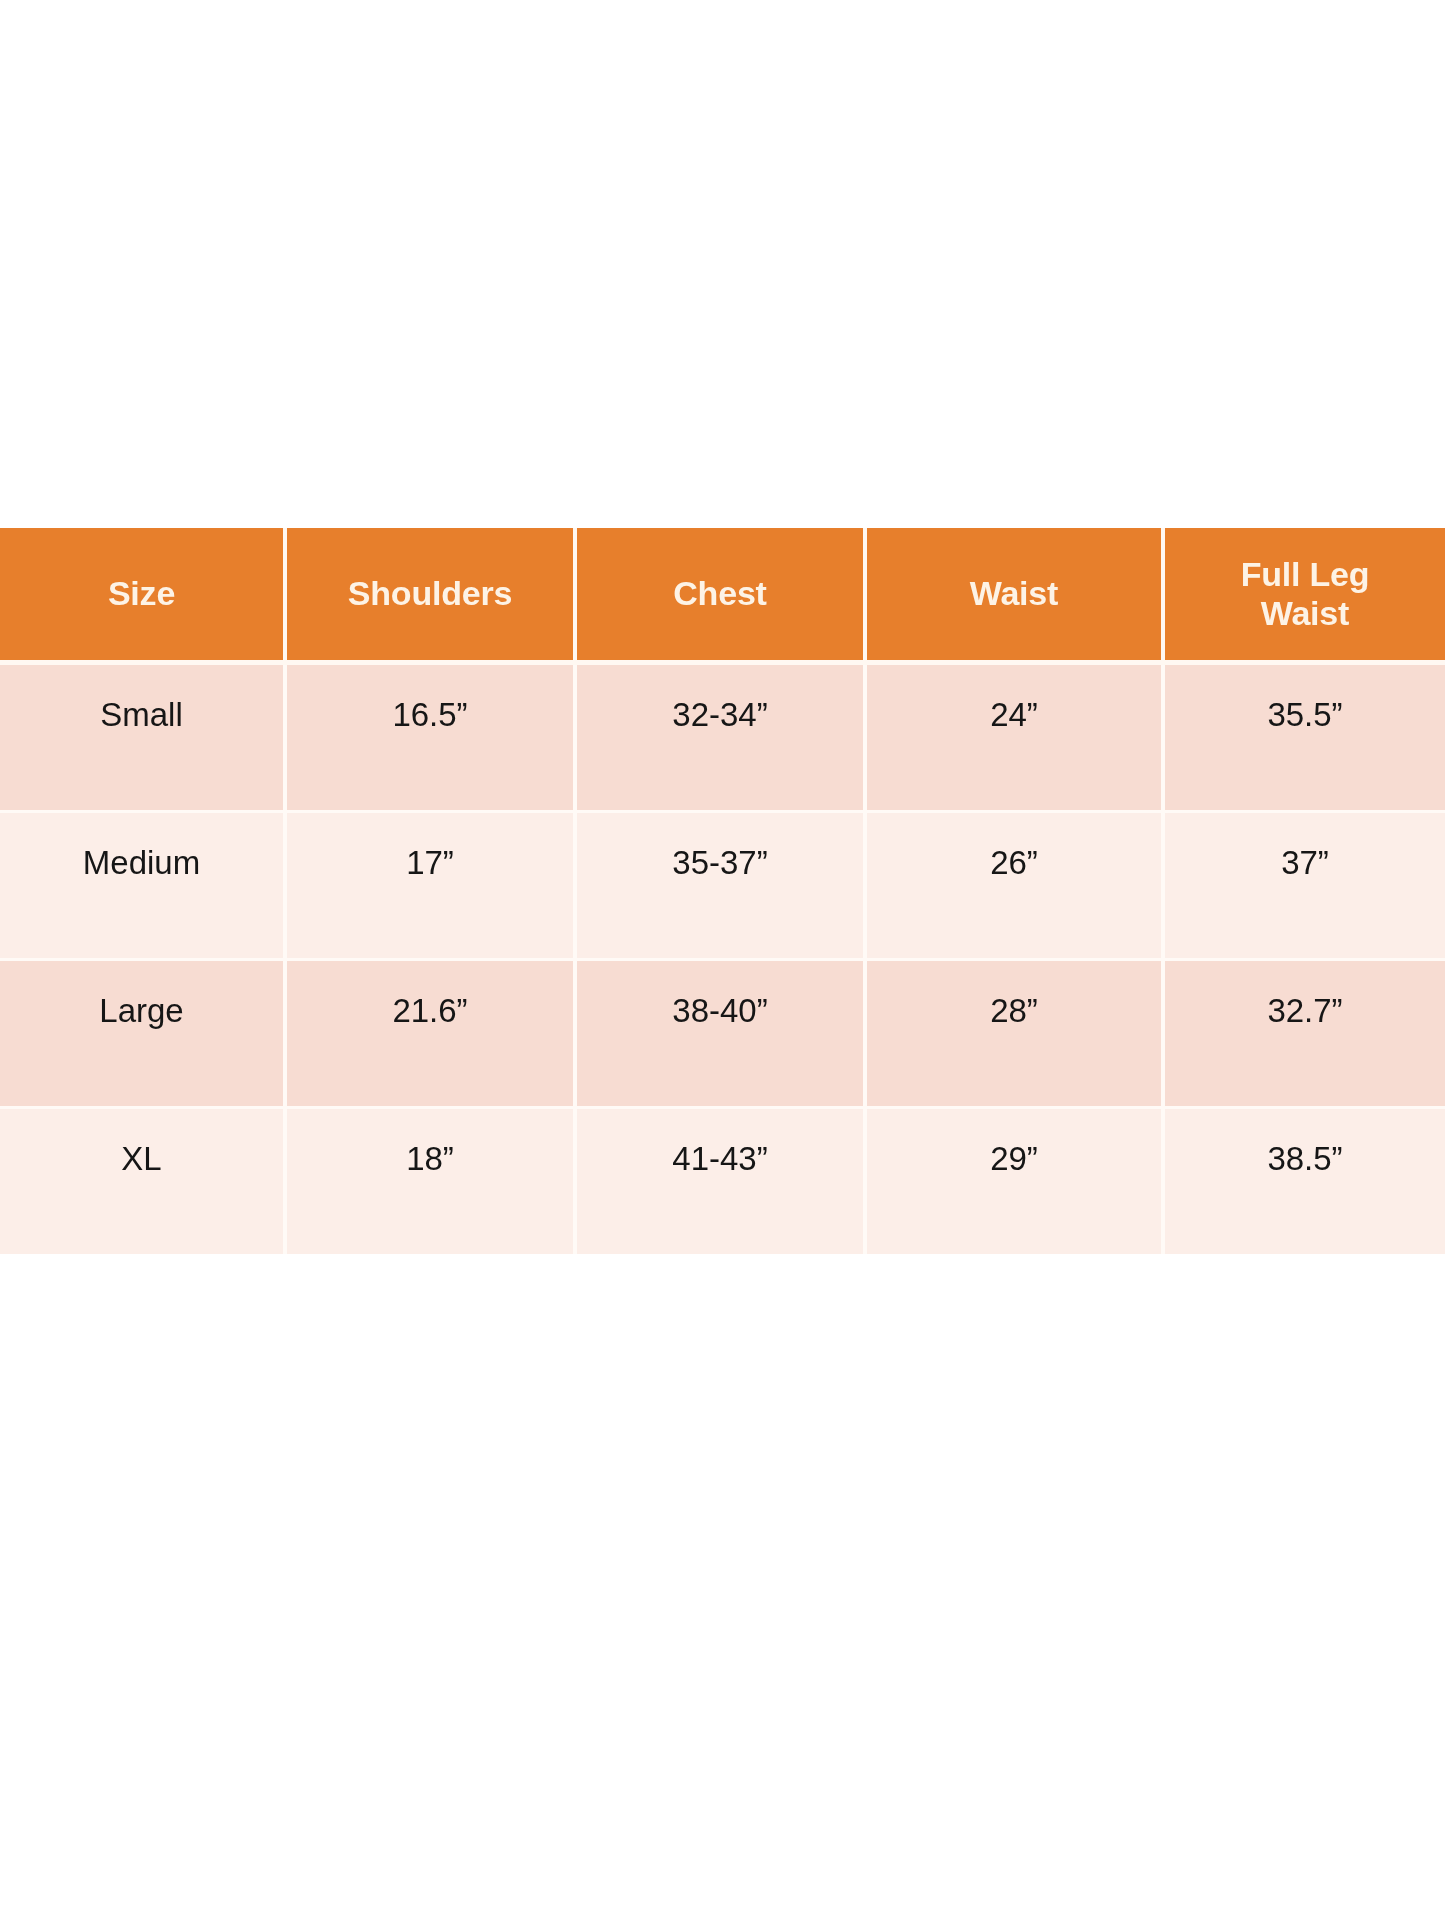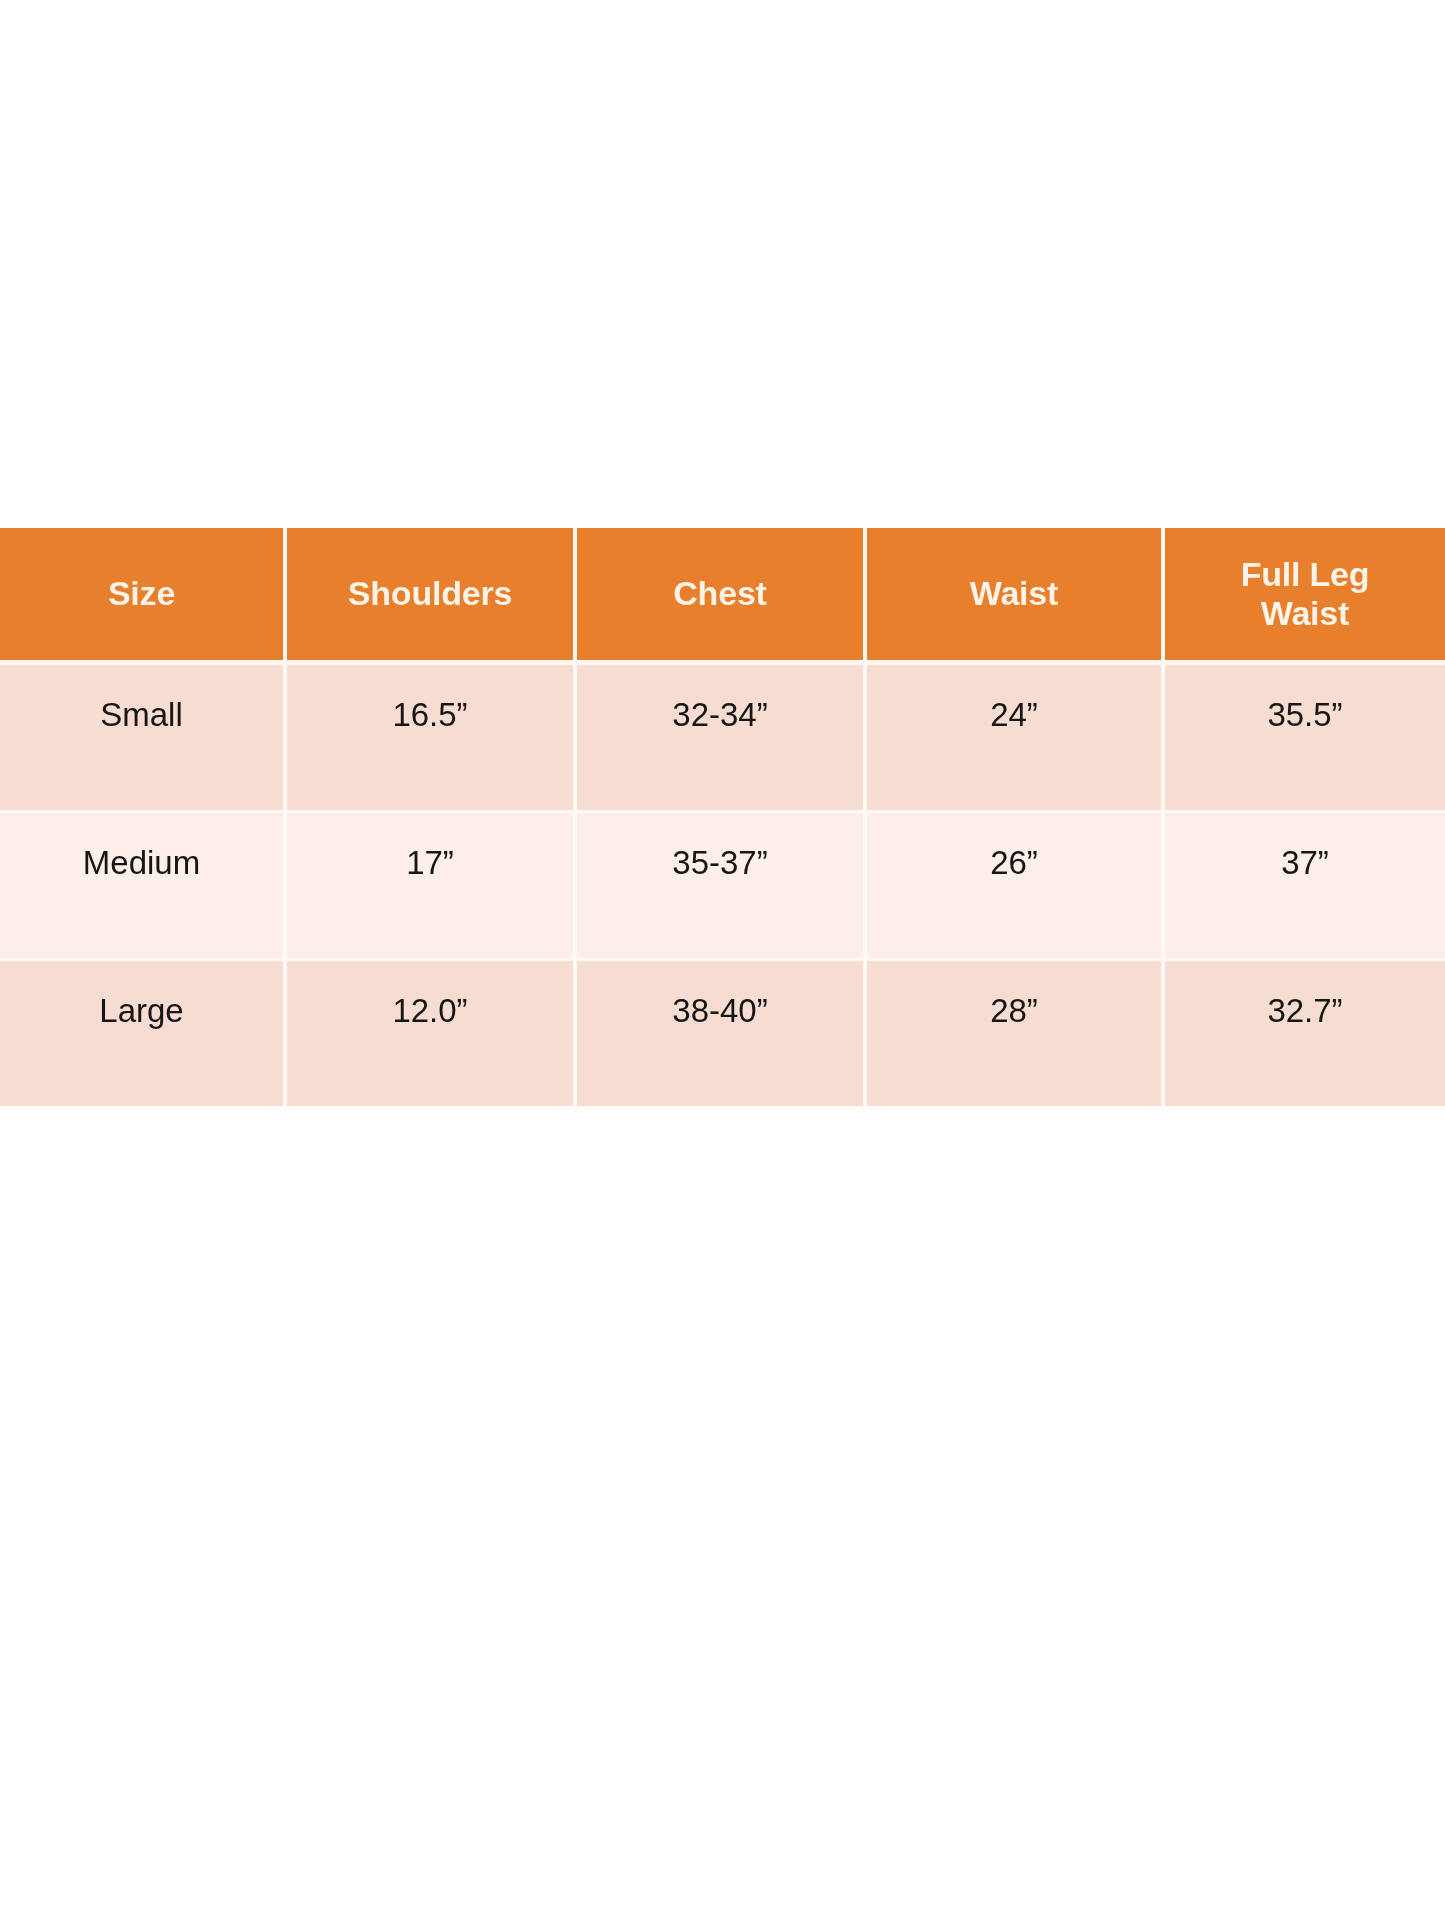--- a/index.html
+++ b/index.html
@@ -163,31 +163,48 @@
         <td>
           <span class="cell-text">37”</span>
         </td>
       </tr>
 
       <tr class="band-dark">
         <td>
           <span class="cell-text">Large</span>
         </td>
         <td>
-          <span class="cell-text">12.0”</span>
+          <span class="cell-text">21.6”</span>
         </td>
         <td>
           <span class="cell-text">38-40”</span>
         </td>
         <td>
           <span class="cell-text">28”</span>
         </td>
         <td>
           <span class="cell-text">32.7”</span>
         </td>
       </tr>
 
+      <tr class="band-light">
+        <td>
+          <span class="cell-text">XL</span>
+        </td>
+        <td>
+          <span class="cell-text">18”</span>
+        </td>
+        <td>
+          <span class="cell-text">41-43”</span>
+        </td>
+        <td>
+          <span class="cell-text">29”</span>
+        </td>
+        <td>
+          <span class="cell-text">38.5”</span>
+        </td>
+      </tr>
 
 
     </tbody>
   </table>
 
 </div>
 
 </body></html>

